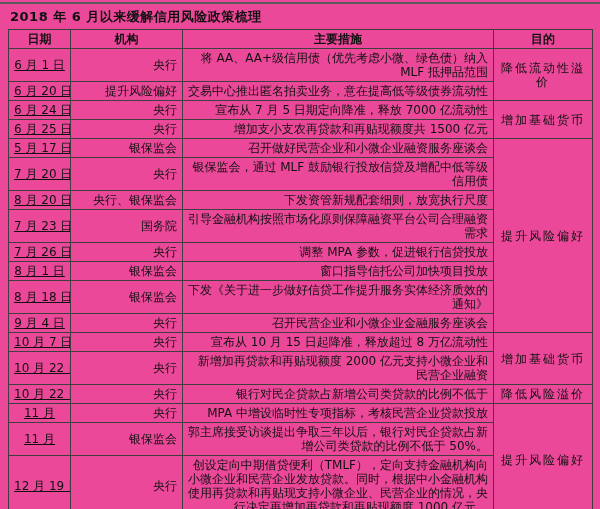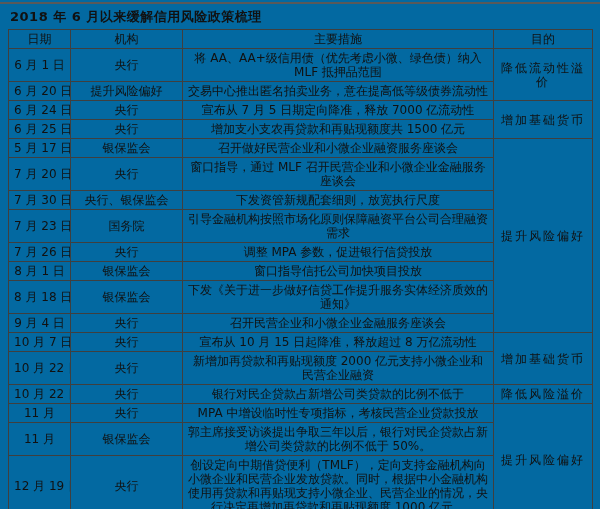--- a/index.html
+++ b/index.html
@@ -1,19 +1,19 @@
 <!DOCTYPE html>
 <html><head>
 <meta charset="utf-8">
 <style>
   html,body{margin:0;padding:0;background:#ffffff;}
   .page{
     position:relative;
     width:600px;height:509px;
-    background:#0369a1;
+    background:#ec4899;
     font-family:"DejaVu Sans","Liberation Sans",sans-serif;
     color:#111111;
     overflow:hidden;
     box-sizing:border-box;
   }
   .top-rule{
     height:2px;background:#595959;margin:2px 0 0 0;width:600px;
   }
   .title{
     font-size:13px;font-weight:bold;color:#111111;
@@ -25,25 +25,25 @@
     margin:0 0 0 8px;width:584px;
   }
   table.policy th, table.policy td{
     border:1px solid #3f3f3f;
     font-size:12px;line-height:14px;
     padding:2px 5px;
     vertical-align:middle;
     overflow:hidden;
   }
   table.policy th{
-    text-align:center;font-weight:normal;padding:2px 8px;
+    text-align:center;font-weight:bold;padding:2px 8px;
   }
-  td.c-date{text-align:center;white-space:nowrap;padding:2px 1px;}
-  td.c-org{text-align:center;padding-left:8px;}
-  td.c-measure{text-align:center;}
+  td.c-date{text-align:center;white-space:nowrap;padding:2px 1px;text-decoration:underline;}
+  td.c-org{text-align:right;padding-left:8px;}
+  td.c-measure{text-align:right;}
   td.c-purpose{text-align:center;letter-spacing:2px;padding-left:7px;}
 </style>
 </head>
 <body>
 
 <div class="page">
   <div class="top-rule"></div>
   <div class="title">2018 年 6 月以来缓解信用风险政策梳理</div>
 
   <table class="policy">
@@ -86,24 +86,24 @@
       </tr>
       <tr>
         <td class="c-date">5 月 17 日</td>
         <td class="c-org">银保监会</td>
         <td class="c-measure">召开做好民营企业和小微企业融资服务座谈会</td>
         <td class="c-purpose" rowspan="8">提升风险偏好</td>
       </tr>
       <tr>
         <td class="c-date">7 月 20 日</td>
         <td class="c-org">央行</td>
-        <td class="c-measure">窗口指导，通过 MLF 召开民营企业和小微企业金融服务座谈会</td>
+        <td class="c-measure">银保监会，通过 MLF 鼓励银行投放信贷及增配中低等级信用债</td>
       </tr>
       <tr>
-        <td class="c-date">7 月 30 日</td>
+        <td class="c-date">8 月 20 日</td>
         <td class="c-org">央行、银保监会</td>
         <td class="c-measure">下发资管新规配套细则，放宽执行尺度</td>
       </tr>
       <tr>
         <td class="c-date">7 月 23 日</td>
         <td class="c-org">国务院</td>
         <td class="c-measure">引导金融机构按照市场化原则保障融资平台公司合理融资需求</td>
       </tr>
       <tr>
         <td class="c-date">7 月 26 日</td>

